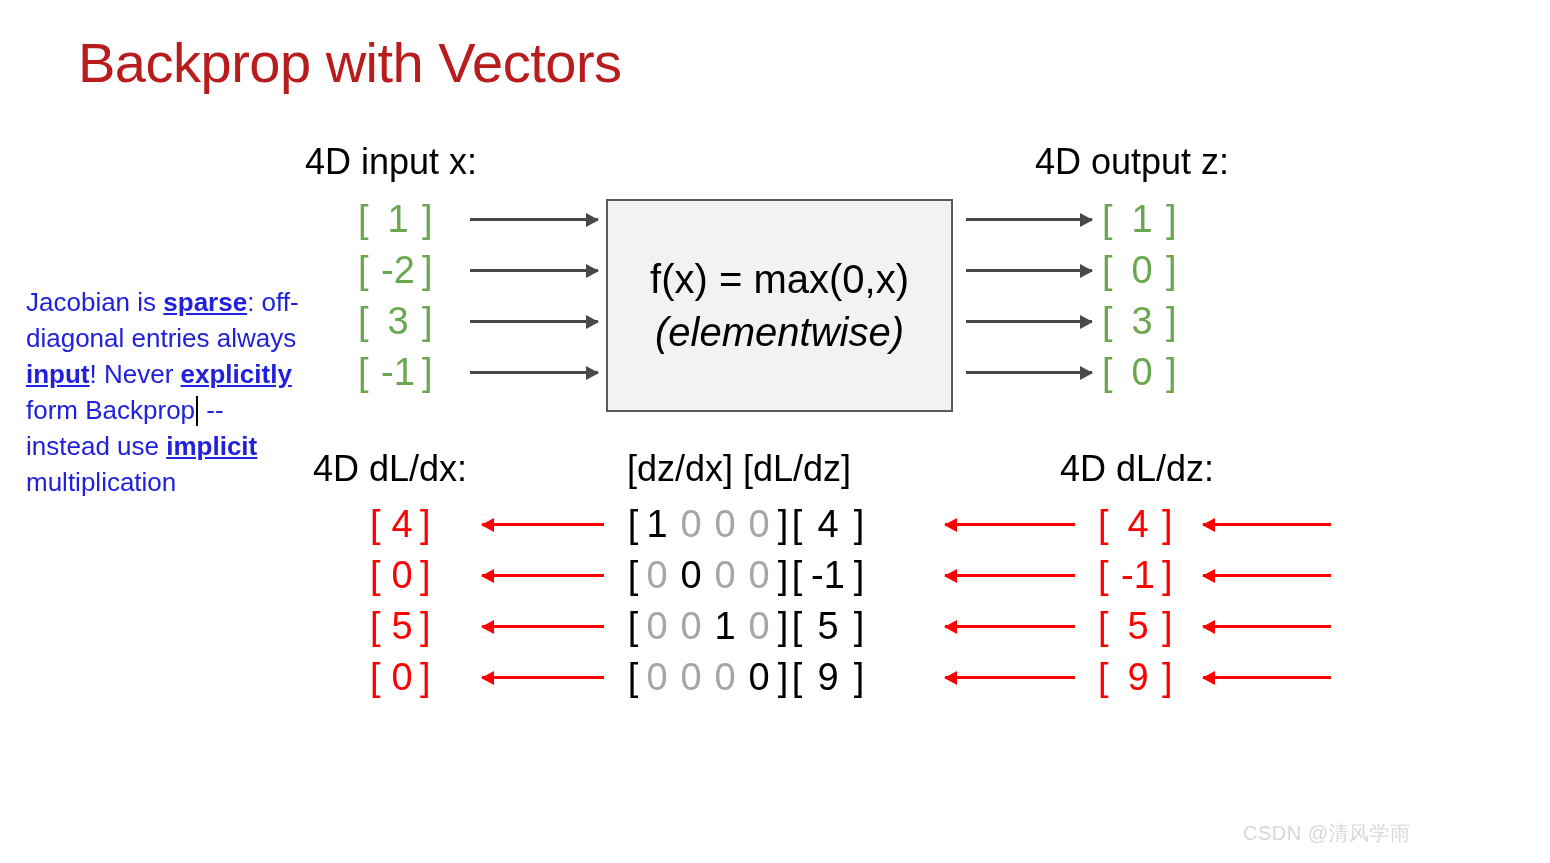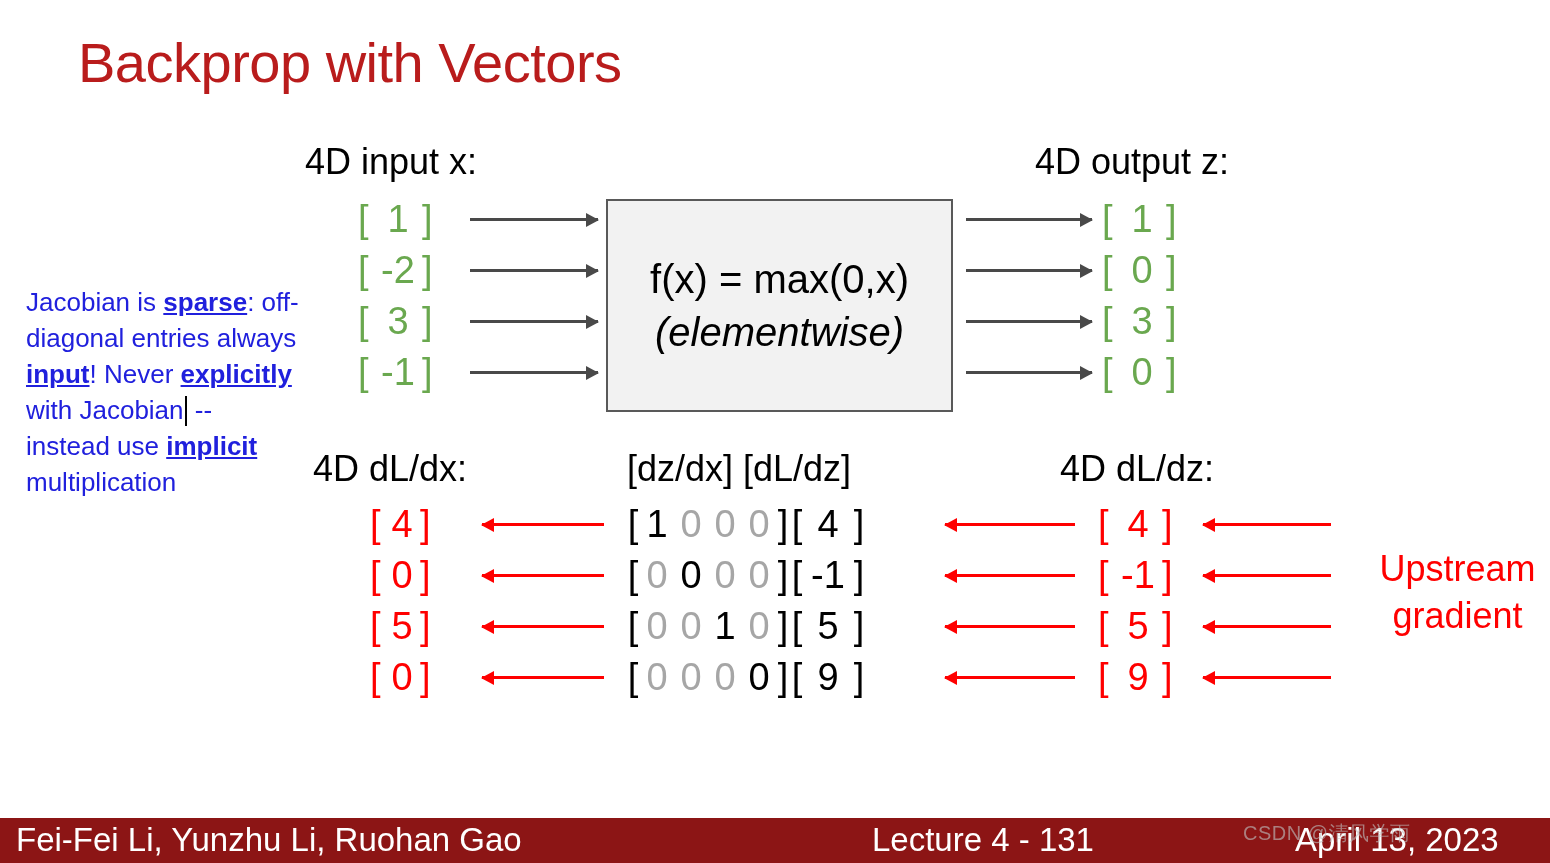--- a/index.html
+++ b/index.html
@@ -203,21 +203,21 @@
   }
 </style>
 </head>
 <body>
 
 <div id="slide">
 
   <div class="abs" id="title">Backprop with Vectors</div>
 
   <div class="abs" id="note">
-    <span>Jacobian is </span><b>sparse</b><span>: off-diagonal entries always </span><b>input</b><span>! Never </span><b>explicitly</b><span> with Jacobian</span><span class="caret"></span><span> -- instead use </span><b>implicit</b><span> multiplication</span>
+    <span>Jacobian is </span><b>sparse</b><span>: off-diagonal entries always </span><b>input</b><span>! Never </span><b>explicitly</b><span> form Backprop</span><span class="caret"></span><span> -- instead use </span><b>implicit</b><span> multiplication</span>
   </div>
 
   <div class="abs col-head" style="left:305px; top:141px;text-align:right;">4D input x:</div>
 
   <div class="abs vec vec-green" style="left:358px; top:194px;">
     <div class="vec-row">
       <span class="brk green">[</span>
         <span class="val green">1</span>
         <span class="brk green">]</span>
     </div>
@@ -439,26 +439,17 @@
         <div class="arrow arr-back" style="width:128px"></div>
       </div>
     <div class="arrow-row">
         <div class="arrow arr-back" style="width:128px"></div>
       </div>
     <div class="arrow-row">
         <div class="arrow arr-back" style="width:128px"></div>
       </div>
   </div>
 
-  <div class="abs" id="upstream">
-    <div>Upstream</div>
-    <div>gradient</div>
-  </div>
-
-  <div class="abs" id="footer">
-    <div class="ftxt" id="footer-authors">Fei-Fei Li, Yunzhu Li, Ruohan Gao</div>
-    <div class="ftxt" id="footer-lecture">Lecture 4 - 131</div>
-    <div class="ftxt" id="footer-date">April 13, 2023</div>
-  </div>
+
 
   <div id="watermark">CSDN @清风学雨</div>
 
 </div>
 
 </body></html>

